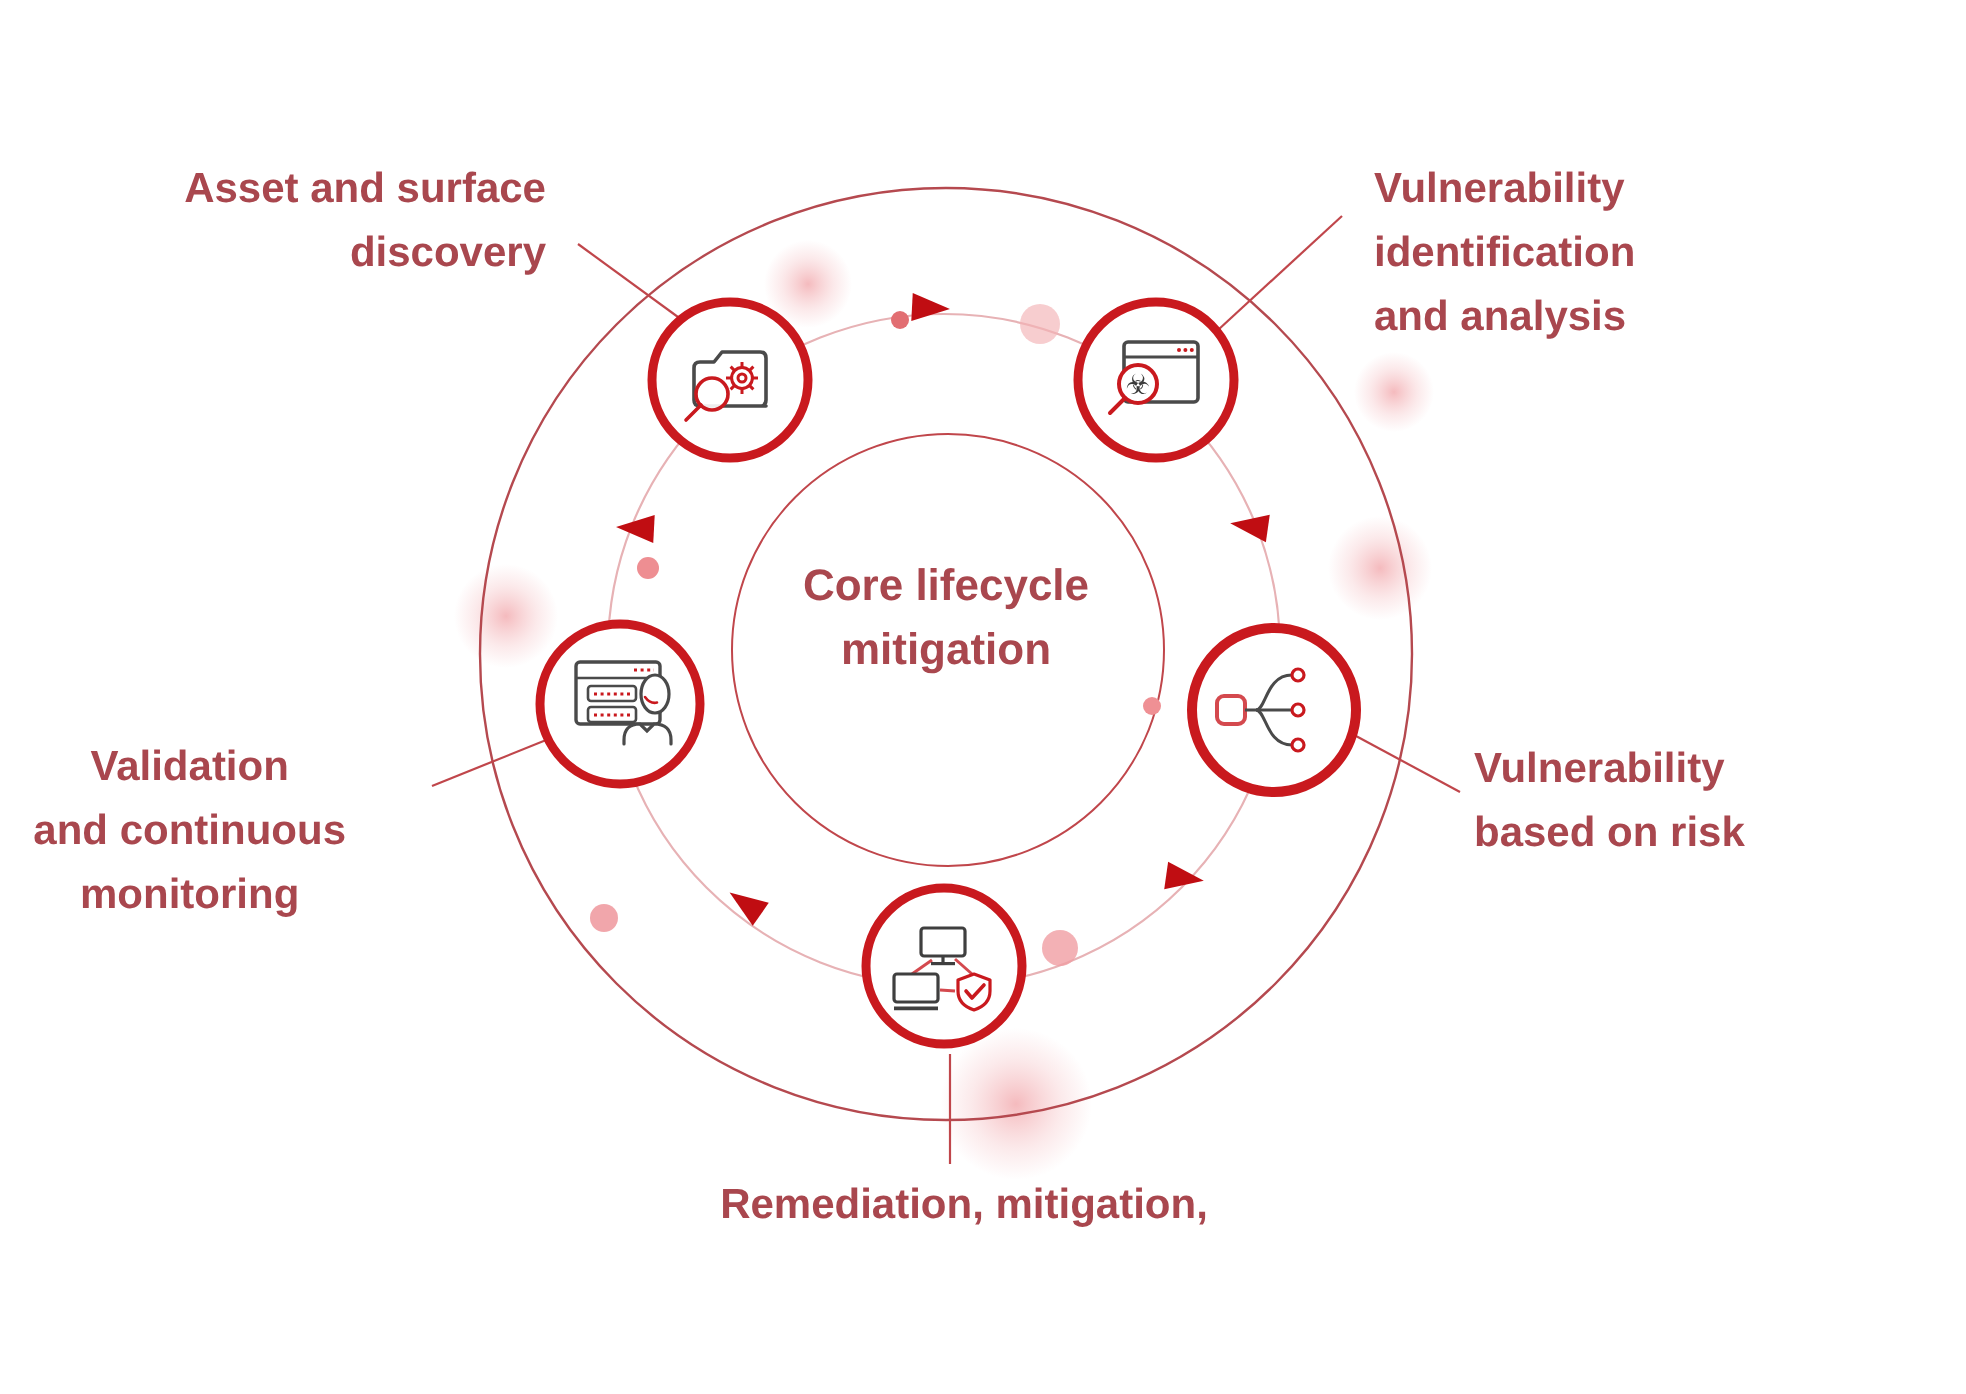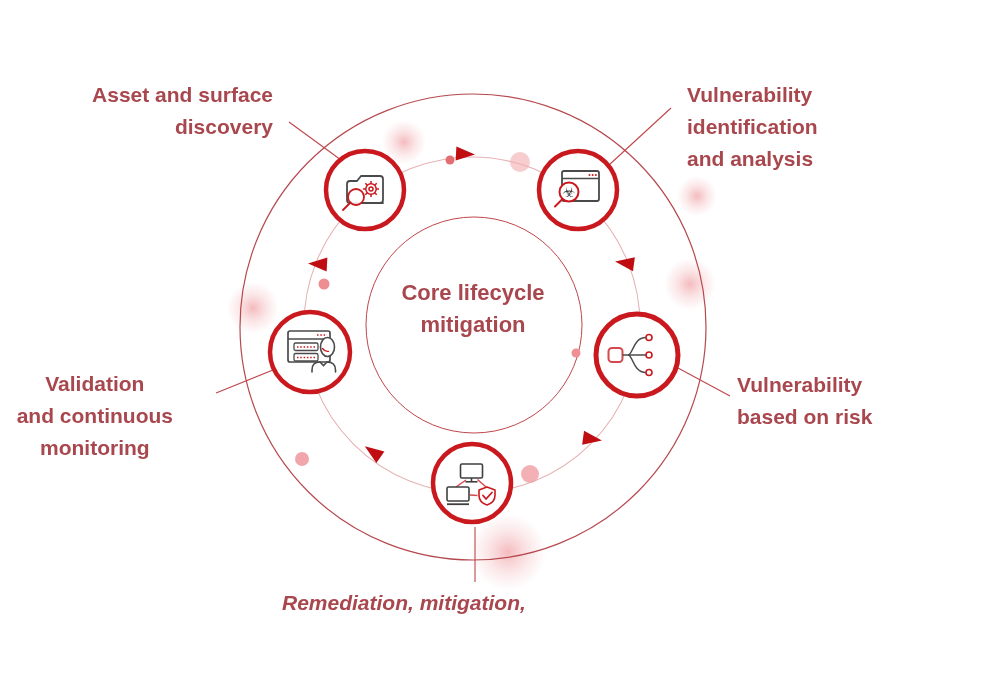--- a/index.html
+++ b/index.html
@@ -10,21 +10,21 @@
   .canvas svg{position:absolute;left:0;top:0;}
   .stage-label{
     position:absolute;color:#A9474E;font-weight:bold;font-size:21px;line-height:32px;
     white-space:nowrap;
   }
   .stage-label span{display:block;}
   .label-tl{top:79px;right:710px;text-align:right;}
   .label-tr{top:79px;left:687px;text-align:left;}
   .label-r{top:369px;left:737px;text-align:left;}
   .label-l{top:368px;right:810px;text-align:center;}
-  .label-b{top:587px;left:282px;width:400px;font-style:italic;}
+  .label-b{top:587px;left:282px;width:400px;text-align:center;}
   .center-title{
     position:absolute;top:277px;left:322px;width:302px;text-align:center;
     color:#A9474E;font-weight:bold;font-size:22px;line-height:32px;
   }
   .center-title span{display:block;}
 </style>
 </head>
 <body>
 
 <div class="canvas">

